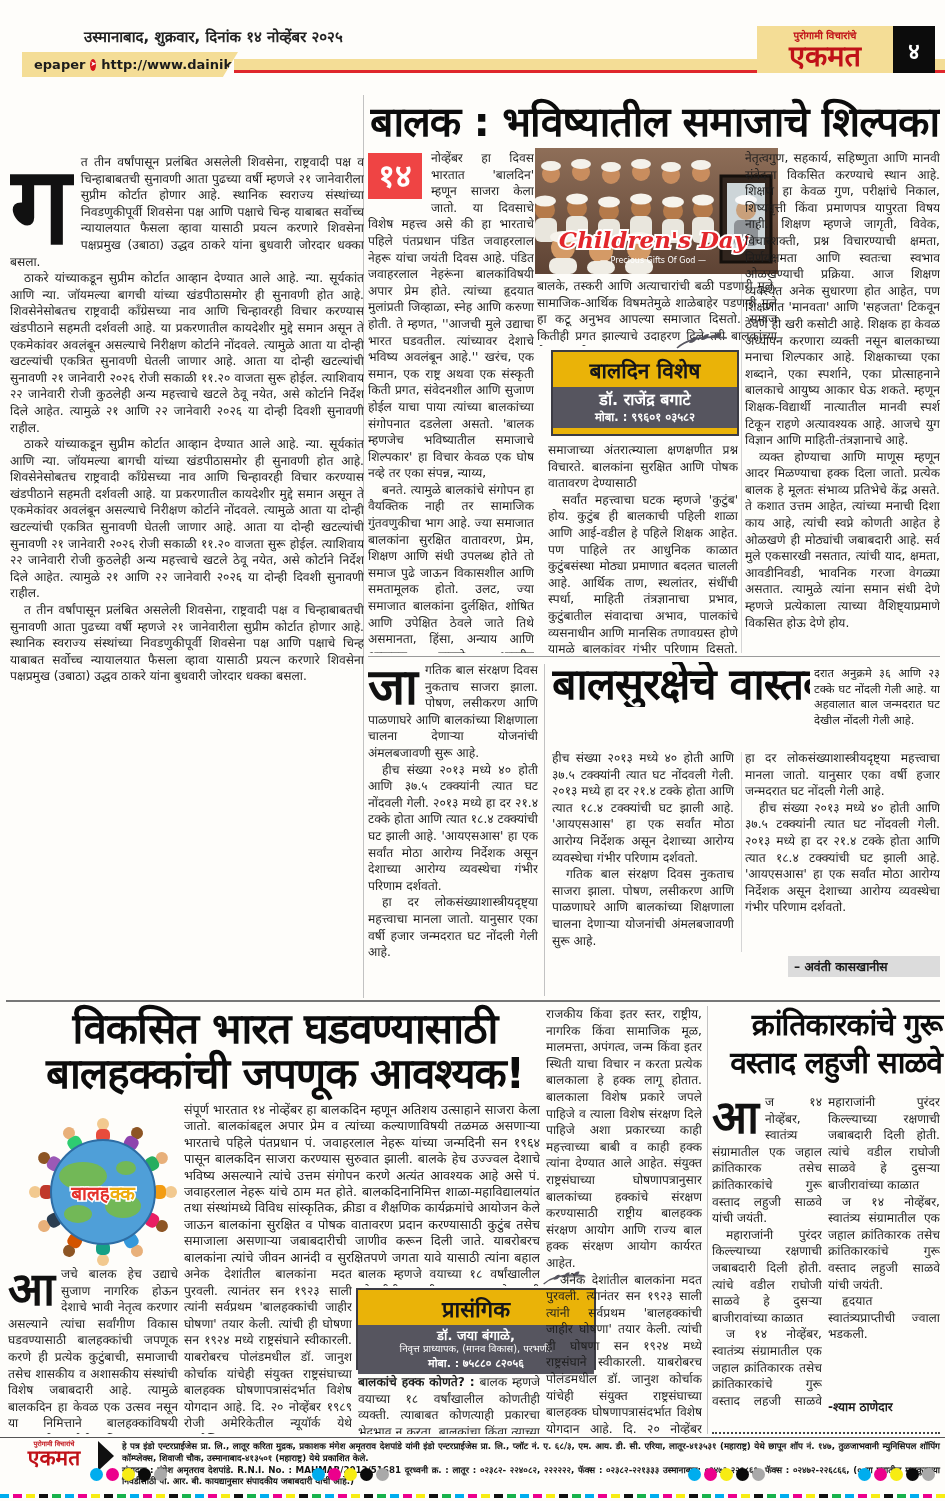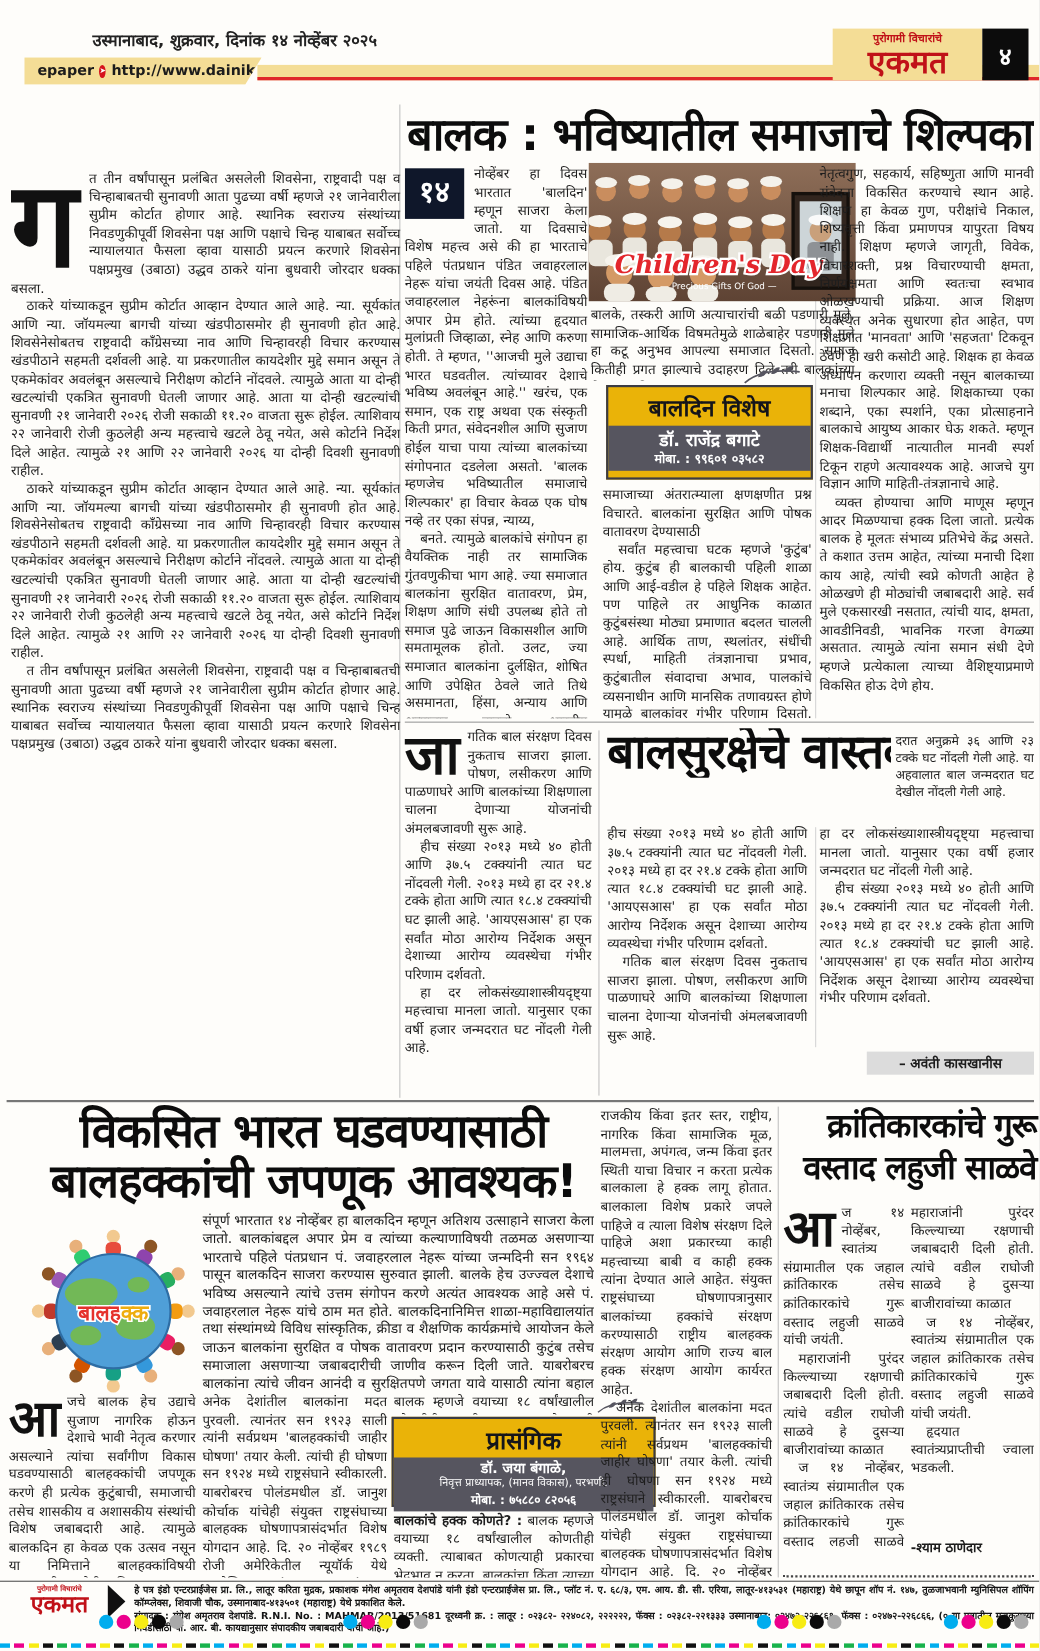--- a/index.html
+++ b/index.html
@@ -25,42 +25,42 @@
   .hr { background:#9a9a9a; height:1px; }
 
   
   .sun-head { left:12px; top:96px; width:352px; font-size:39px; font-weight:800; letter-spacing:-1px; color:#0c0c0c; white-space:nowrap; overflow:hidden; }
   .sun-body { left:10px; top:154px; width:354px; height:842px; }
   .dc-g { float:left; font-size:108px; line-height:88px; font-weight:800; padding:8px 10px 0 0; color:#111; }
 
   
   .bal-head { left:370px; top:92px; width:570px; font-size:41px; font-weight:800; text-align:center; letter-spacing:-1px; color:#0c0c0c; white-space:nowrap; overflow:hidden; }
   .bal-col1 { left:368px; top:150px; width:166px; height:503px; }
-  .num-cap { float:left; width:54px; height:46px; background:#0f172a; color:#fff; font-size:27px; font-weight:800; display:flex; align-items:center; justify-content:center; margin:3px 9px 2px 0; }
+  .num-cap { float:left; width:54px; height:46px; background:#ef4444; color:#fff; font-size:32px; font-weight:800; display:flex; align-items:center; justify-content:center; margin:3px 9px 2px 0; }
   .bal-photo { left:535px; top:148px; width:243px; height:126px; }
   .bal-caption { left:537px; top:278px; width:240px; height:68px; }
   .info-box { border:2px solid #3c3c44; background:#eab308; text-align:center; }
   .info-box .ib-title { font-weight:800; color:#15151a; }
   .info-box .ib-dark { background:#56555f; color:#fff; padding:3px 2px 4px; }
   .bal-box { left:551px; top:350px; width:188px; height:86px; }
   .bal-box .ib-title { font-size:21px; padding:4px 0 3px; }
   .bal-box .ib-author { font-size:16px; font-weight:700; line-height:19px; }
   .bal-box .ib-mob { font-size:11.5px; font-weight:700; }
   .leaf { position:absolute; top:-20px; right:8px; }
   .bal-c2 { left:548px; top:442px; width:190px; height:211px; }
   .bal-col3 { left:745px; top:150px; width:195px; height:503px; }
 
   
   .bs-colA { left:368px; top:662px; width:170px; height:334px; }
   .dc-md { float:left; font-size:50px; line-height:44px; font-weight:800; padding:3px 7px 0 0; color:#111; }
   .bs-head { left:552px; top:662px; width:258px; font-size:43px; font-weight:800; letter-spacing:-1px; line-height:1.05; color:#0c0c0c; white-space:nowrap; overflow:hidden; }
   .bs-side { left:814px; top:666px; width:126px; height:76px; font-size:11.3px; line-height:15.5px; }
   .bs-colB { left:552px; top:750px; width:182px; height:246px; }
   .bs-colC { left:745px; top:750px; width:195px; height:202px; }
-  .bs-byline { left:788px; top:956px; width:152px; background:#dcdcdc; text-align:center; font-weight:700; font-size:12.3px; padding:2px 6px; }
+  .bs-byline { left:788px; top:956px; width:152px; background:#dcdcdc; text-align:left; font-weight:700; font-size:12.3px; padding:2px 6px; }
 
   
   .vk-head { left:28px; top:1006px; width:514px; text-align:center; font-size:42px; line-height:45px; font-weight:800; letter-spacing:-1px; color:#0c0c0c; }
   .vk-globe { left:28px; top:1110px; width:150px; height:158px; }
   .vk-intro { left:184px; top:1102px; width:356px; height:164px; font-size:12.6px; line-height:16.4px; text-align:justify; overflow:hidden; }
   .vk-col1 { left:8px; top:1266px; width:170px; height:168px; }
   .vk-col2 { left:184px; top:1266px; width:168px; height:168px; }
   .vk-c3top { left:358px; top:1266px; width:182px; height:20px; }
   .vk-box { left:356px; top:1288px; width:240px; height:82px; }
   .vk-box .ib-title { font-size:22px; padding:3px 0 2px; }

